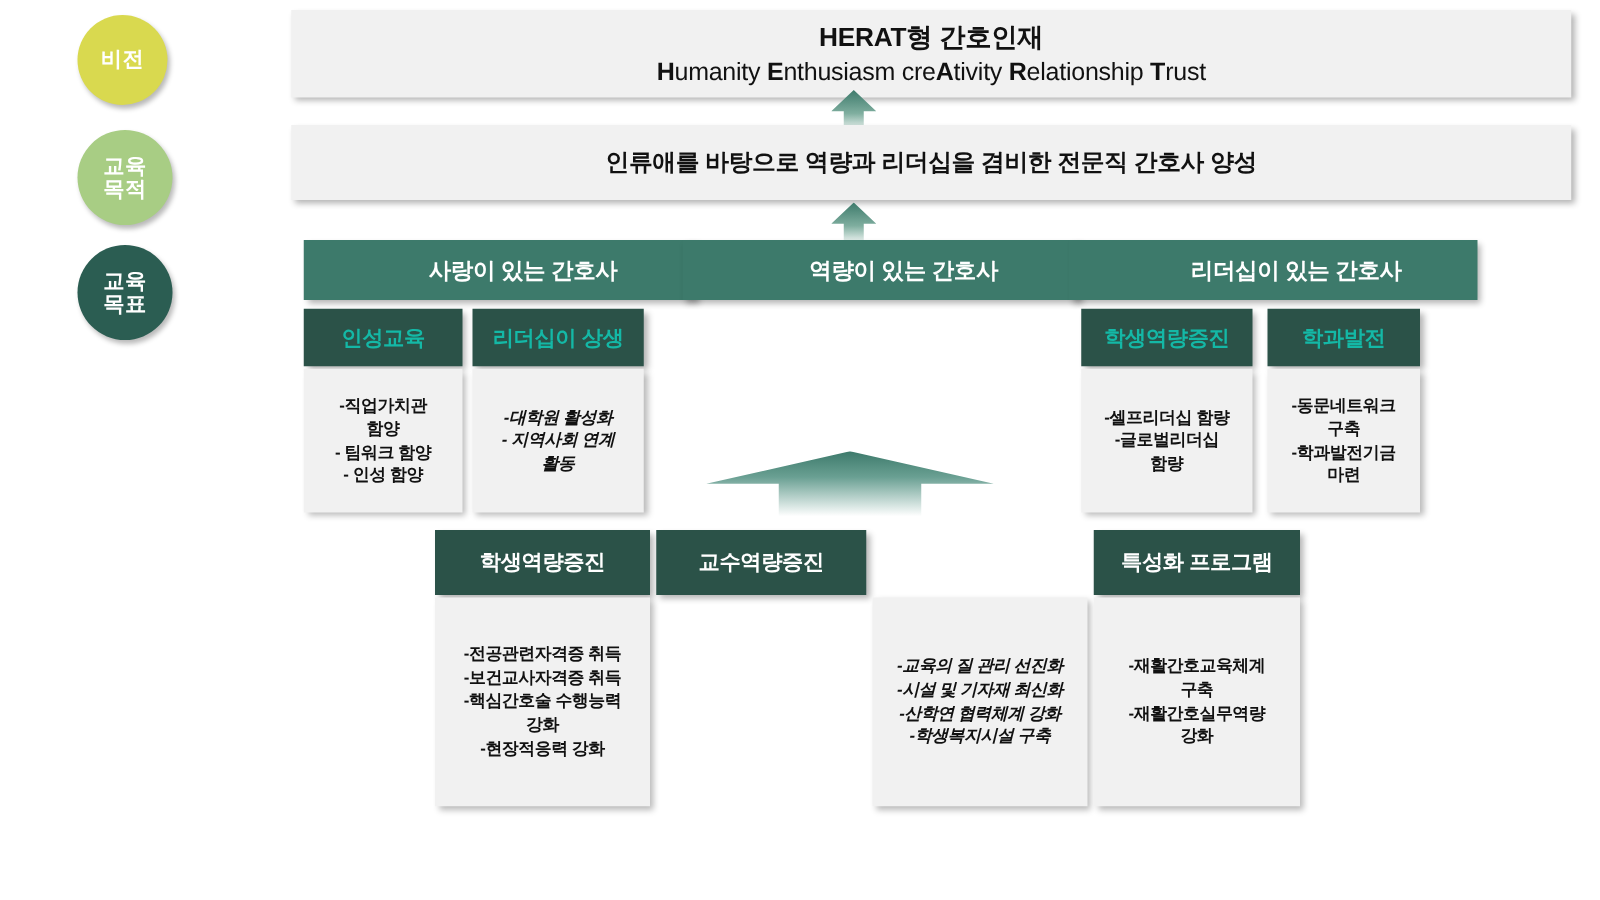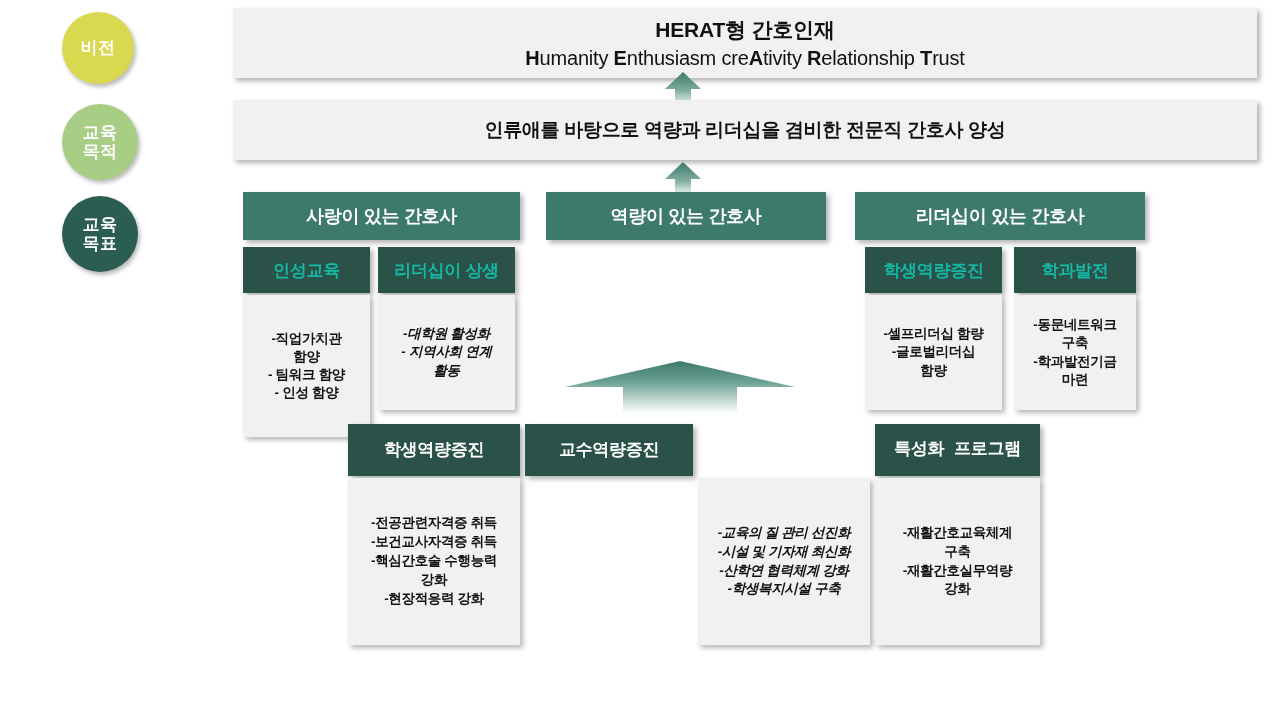--- a/index.html
+++ b/index.html
@@ -89,20 +89,21 @@
     background: #3d7a6b;
     color: #ffffff;
     font-size: 18px;
     font-weight: bold;
     letter-spacing: -.3px;
     display: flex;
     align-items: center;
     justify-content: center;
     text-align: center;
     box-shadow: 3px 3px 5px rgba(0,0,0,0.30);
+    padding-left: 37px;
   }
   #group-header-love       { left: 243px; top: 192px; width: 277px; height: 48px; }
   #group-header-competency { left: 546px; top: 192px; width: 280px; height: 48px; }
   #group-header-leadership { left: 855px; top: 192px; width: 290px; height: 48px; }
 
   
   .sub-head {
     position: absolute;
     background: #2b5248;
     color: #14b8a6;
@@ -127,21 +128,21 @@
     align-items: center;
     justify-content: center;
     text-align: center;
     white-space: pre-line;
     box-shadow: 3px 3px 5px rgba(0,0,0,0.28);
     padding: 4px 6px;
     box-sizing: border-box;
   }
 
   #sub-head-character  { left: 243px; top: 247px; width: 127px; height: 46px; }
-  #sub-body-character  { left: 243px; top: 295px; width: 127px; height: 142px; }
+  #sub-body-character  { left: 243px; top: 295px; width: 127px; height: 115px; }
   #sub-head-community  { left: 378px; top: 247px; width: 137px; height: 46px; }
   #sub-body-community  { left: 378px; top: 295px; width: 137px; height: 115px; font-style: italic; }
 
   #sub-head-selfdirect { left: 865px; top: 247px; width: 137px; height: 46px; }
   #sub-body-selfdirect { left: 865px; top: 295px; width: 137px; height: 115px; }
   #sub-head-deptdev    { left: 1014px; top: 247px; width: 122px; height: 46px; }
   #sub-body-deptdev    { left: 1014px; top: 295px; width: 122px; height: 115px; }
 
   
   .bottom-head {
@@ -176,21 +177,21 @@
     padding: 4px 5px;
     box-sizing: border-box;
   }
 
   #bottom-head-student   { left: 348px; top: 424px; width: 172px; height: 52px; }
   #bottom-body-student   { left: 348px; top: 478px; width: 172px; height: 167px; }
   #bottom-head-faculty   { left: 525px; top: 424px; width: 168px; height: 52px; }
   #bottom-body-faculty   { left: 525px; top: 478px; width: 168px; height: 167px; }
   #bottom-head-environ   { left: 698px; top: 424px; width: 172px; height: 52px; }
   #bottom-body-environ   { left: 698px; top: 478px; width: 172px; height: 167px; font-style: italic; }
-  #bottom-head-special   { left: 875px; top: 424px; width: 165px; height: 52px; font-family: Liberation Mono, monospace; }
+  #bottom-head-special   { left: 875px; top: 424px; width: 165px; height: 52px; }
   #bottom-body-special   { left: 875px; top: 478px; width: 165px; height: 167px; }
 </style>
 </head>
 <body>
 
 <div class="stage">
 
   <div class="circle" id="circle-vision" style="background: rgb(217, 217, 79);">
     <span>비전</span>
   </div>

